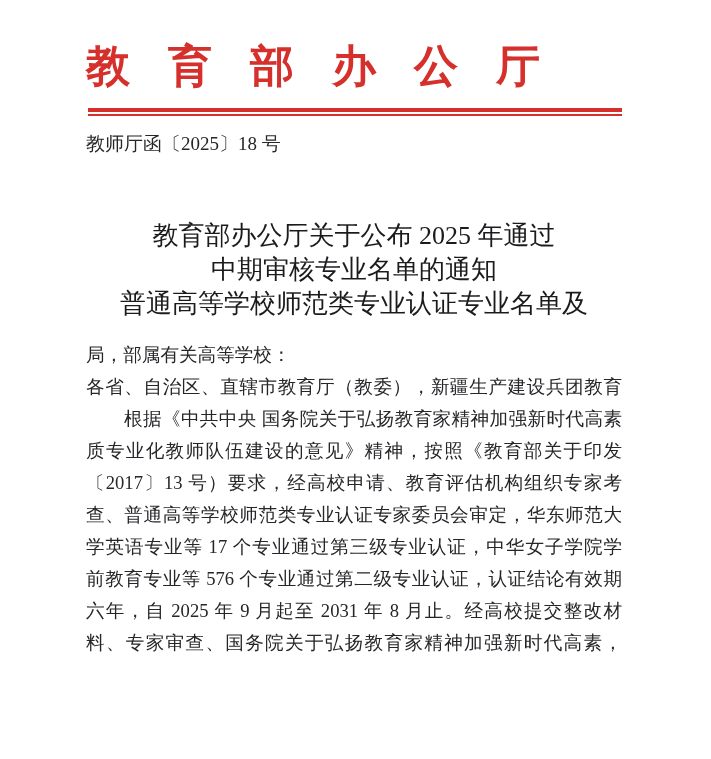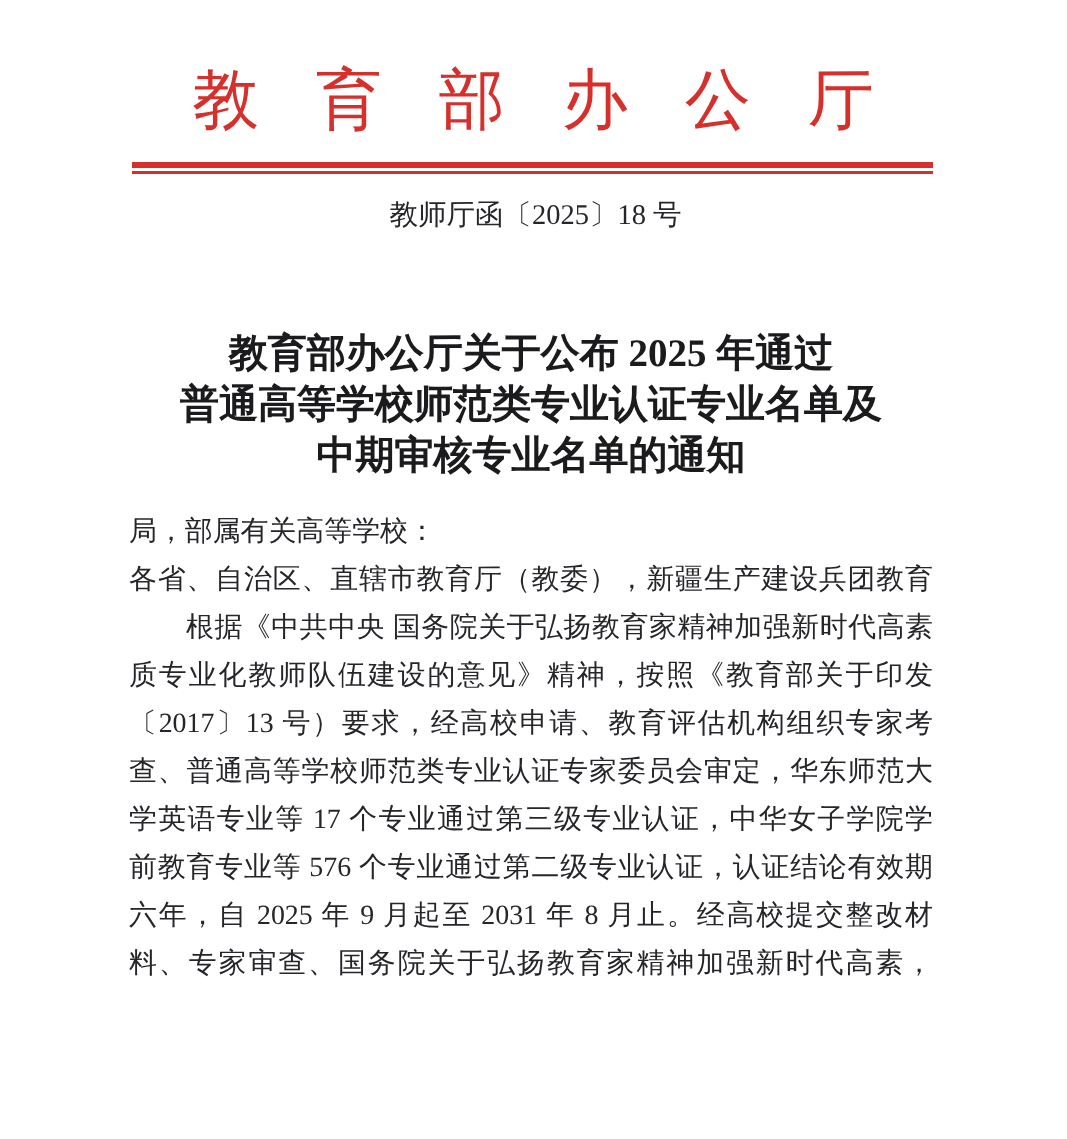--- a/index.html
+++ b/index.html
@@ -10,25 +10,25 @@
     background: #ffffff;
     overflow: hidden;
     font-family: "Liberation Serif", "DejaVu Serif", serif;
     color: #26262a;
   }
   .masthead {
     position: absolute;
     top: 41px;
     left: 86px;
     width: 536px;
-    text-align: center;
+    text-align: left;
     color: #d5302c;
     font-size: 44px;
     line-height: 52px;
-    font-weight: 400;
+    font-weight: 700;
     letter-spacing: -3px;
     white-space: nowrap;
   }
   .rule-thick {
     position: absolute;
     top: 108px;
     left: 88px;
     width: 534px;
     height: 4px;
     background: #d5302c;
@@ -39,34 +39,34 @@
     left: 88px;
     width: 534px;
     height: 2px;
     background: #d5302c;
   }
   .doc-number {
     position: absolute;
     top: 131px;
     left: 86px;
     width: 542px;
-    text-align: center;
+    text-align: left;
     font-size: 19px;
     line-height: 26px;
     color: #26262a;
   }
   .title {
     position: absolute;
     top: 219px;
     left: 86px;
     width: 536px;
     text-align: center;
     font-size: 26px;
     line-height: 34px;
-    font-weight: 700;
+    font-weight: 400;
     color: #1b1b1d;
   }
   .body-text {
     position: absolute;
     top: 339px;
     left: 86px;
     width: 536px;
     font-size: 18.6px;
     line-height: 32px;
     color: #26262a;
@@ -87,22 +87,22 @@
 
   <div class="masthead">教　育　部　办　公　厅</div>
 
   <div class="rule-thick"></div>
   <div class="rule-thin"></div>
 
   <div class="doc-number">教师厅函〔2025〕18 号</div>
 
   <div class="title">
     <div>教育部办公厅关于公布 2025 年通过</div>
+    <div>中期审核专业名单的通知</div>
     <div>普通高等学校师范类专业认证专业名单及</div>
-    <div>中期审核专业名单的通知</div>
   </div>
 
   <div class="body-text">
       <div class="body-line">局，部属有关高等学校：</div>
       <div class="body-line just">各省、自治区、直辖市教育厅（教委），新疆生产建设兵团教育</div>
       <div class="body-line just">　　根据《中共中央 国务院关于弘扬教育家精神加强新时代高素</div>
       <div class="body-line just">质专业化教师队伍建设的意见》精神，按照《教育部关于印发</div>
       <div class="body-line just">〔2017〕13 号）要求，经高校申请、教育评估机构组织专家考</div>
       <div class="body-line just">查、普通高等学校师范类专业认证专家委员会审定，华东师范大</div>
       <div class="body-line just">学英语专业等 17 个专业通过第三级专业认证，中华女子学院学</div>

